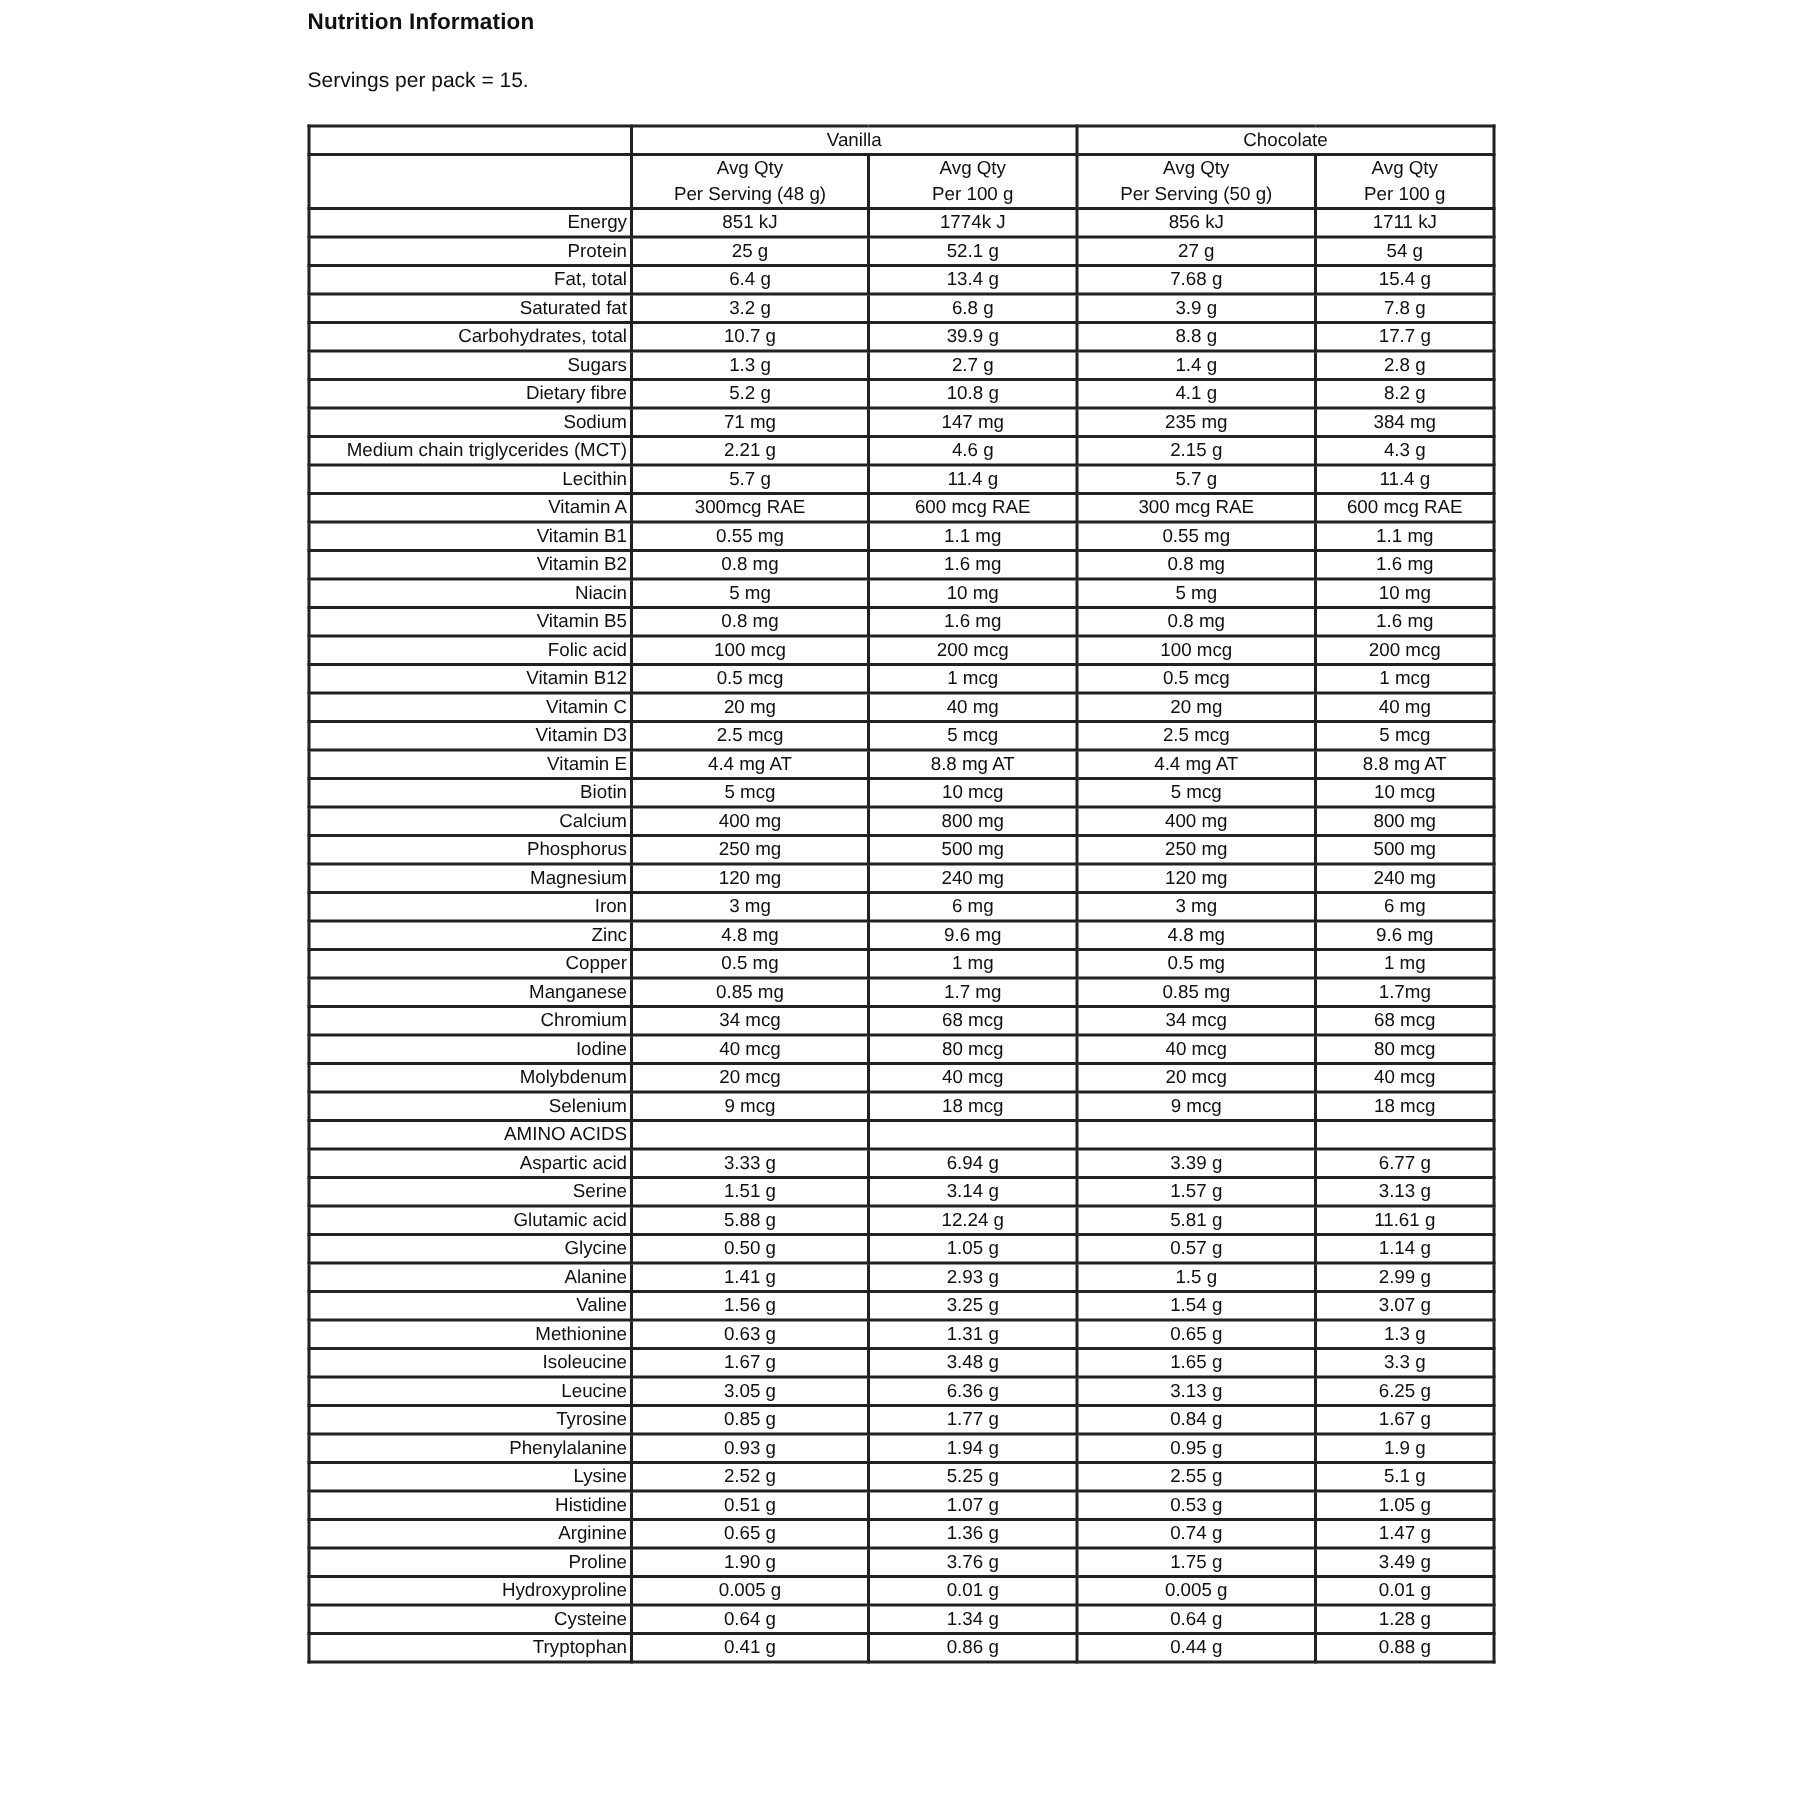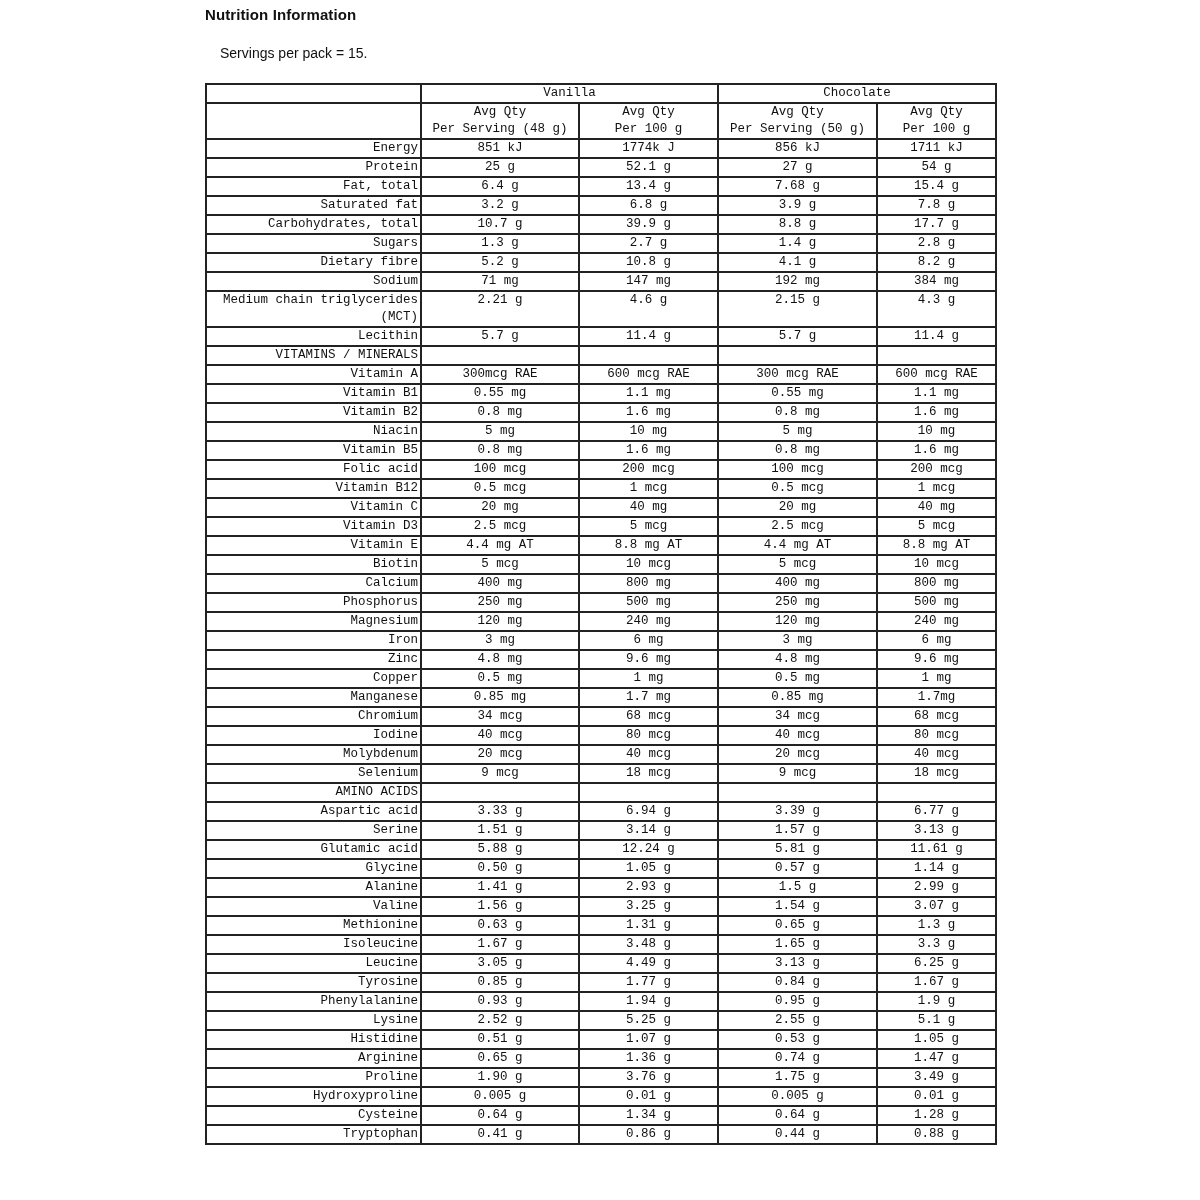--- a/index.html
+++ b/index.html
@@ -19,30 +19,29 @@
   }
   .doc-title {
     font-size: 15px;
     font-weight: bold;
     margin: 0;
     line-height: 18px;
     letter-spacing: 0.1px;
   }
   .doc-subtitle {
     font-size: 14px;
-    margin: 15px;
+    margin: 0;
     margin-top: 21px;
     line-height: 17px;
   }
   table.nutrition {
     margin-top: 21px;
     border-collapse: collapse;
     table-layout: fixed;
     width: 790px;
-    font-family: Liberation Mono, monospace;
   }
   table.nutrition td, table.nutrition th {
     border: 2px solid #222;
     font-size: 12.5px;
     font-weight: normal;
     padding: 0 2px;
     vertical-align: top;
     line-height: 17px;
     overflow: hidden;
   }
@@ -145,45 +144,38 @@
           <td class="lbl">Dietary fibre</td>
           <td class="val">5.2 g</td>
           <td class="val">10.8 g</td>
           <td class="val">4.1 g</td>
           <td class="val">8.2 g</td>
         </tr>
         <tr class="data-row">
           <td class="lbl">Sodium</td>
           <td class="val">71 mg</td>
           <td class="val">147 mg</td>
-          <td class="val">192 mg</td>
+          <td class="val">235 mg</td>
           <td class="val">384 mg</td>
         </tr>
         <tr class="data-row">
           <td class="lbl">Medium chain triglycerides (MCT)</td>
           <td class="val">2.21 g</td>
           <td class="val">4.6 g</td>
           <td class="val">2.15 g</td>
           <td class="val">4.3 g</td>
         </tr>
         <tr class="data-row">
           <td class="lbl">Lecithin</td>
           <td class="val">5.7 g</td>
           <td class="val">11.4 g</td>
           <td class="val">5.7 g</td>
           <td class="val">11.4 g</td>
         </tr>
         <tr class="data-row">
-          <td class="lbl section">VITAMINS / MINERALS</td>
-          <td class="val"></td>
-          <td class="val"></td>
-          <td class="val"></td>
-          <td class="val"></td>
-        </tr>
-        <tr class="data-row">
           <td class="lbl">Vitamin A</td>
           <td class="val">300mcg RAE</td>
           <td class="val">600 mcg RAE</td>
           <td class="val">300 mcg RAE</td>
           <td class="val">600 mcg RAE</td>
         </tr>
         <tr class="data-row">
           <td class="lbl">Vitamin B1</td>
           <td class="val">0.55 mg</td>
           <td class="val">1.1 mg</td>
@@ -389,21 +381,21 @@
         <tr class="data-row">
           <td class="lbl">Isoleucine</td>
           <td class="val">1.67 g</td>
           <td class="val">3.48 g</td>
           <td class="val">1.65 g</td>
           <td class="val">3.3 g</td>
         </tr>
         <tr class="data-row">
           <td class="lbl">Leucine</td>
           <td class="val">3.05 g</td>
-          <td class="val">4.49 g</td>
+          <td class="val">6.36 g</td>
           <td class="val">3.13 g</td>
           <td class="val">6.25 g</td>
         </tr>
         <tr class="data-row">
           <td class="lbl">Tyrosine</td>
           <td class="val">0.85 g</td>
           <td class="val">1.77 g</td>
           <td class="val">0.84 g</td>
           <td class="val">1.67 g</td>
         </tr>

